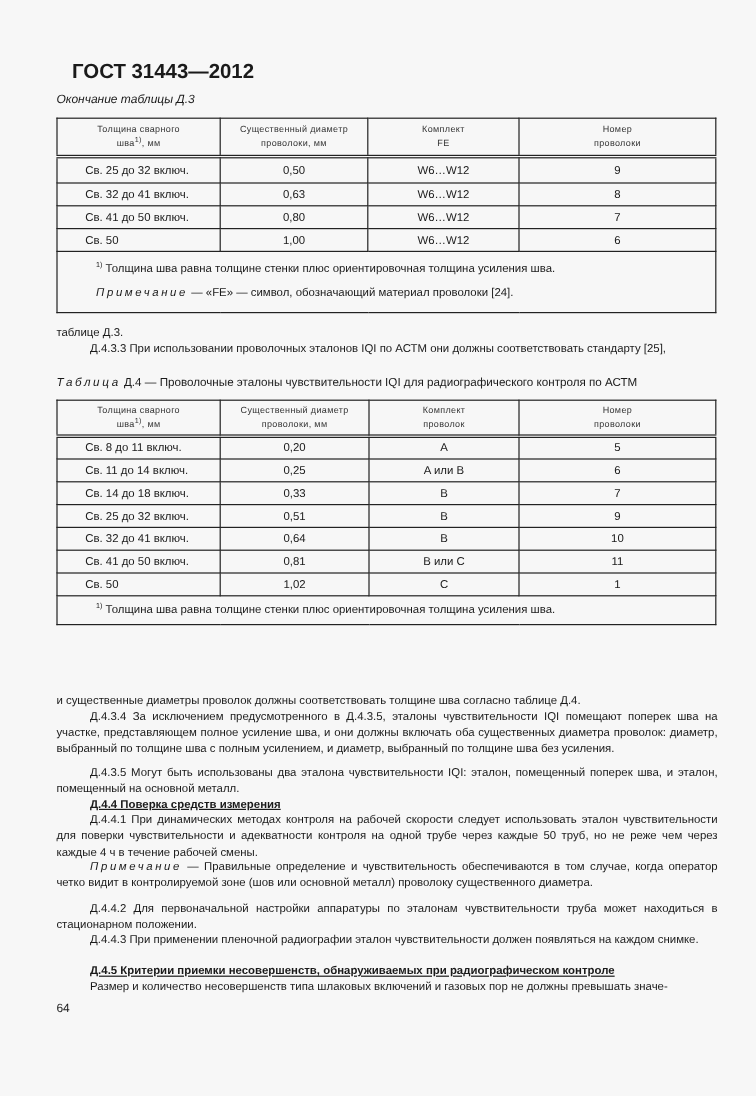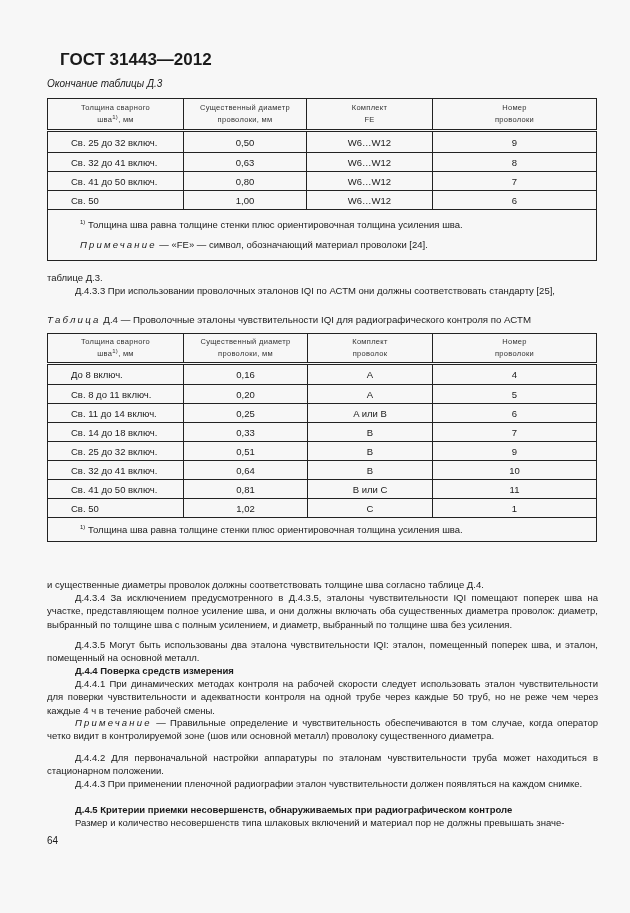--- a/index.html
+++ b/index.html
@@ -12,21 +12,21 @@
   .caption-cont { left:47px; top:78px; font-size:10px; font-style:italic; }
   table.t { position:absolute; border-collapse:collapse; font-size:9.5px; left:47px; width:550px; }
   table.t td, table.t th { border:1px solid #222; text-align:center; padding:0 4px; }
   table.t th { font-weight:normal; font-size:7.5px; color:#333; line-height:12px; letter-spacing:0.3px; }
   table.t thead tr { border-bottom:3px double #222; }
   table.t td.first { text-align:left; padding-left:23px; }
   table.t td.note { text-align:left; padding-left:32px; font-size:9.5px; border-top:1px solid #222; }
   sup { font-size:6px; vertical-align:super; line-height:0; }
   .p { font-size:9.5px; line-height:13.3px; left:47px; width:551px; text-align:justify; }
   .ind { text-indent:28px; }
-  .bold { font-weight:bold; }
+  .bold { font-weight:bold;text-decoration:underline; }
   .spaced { letter-spacing:2.2px;font-style:italic; }
   .tbl-title { left:47px; top:314px; font-size:9.7px; }
   .page-num { left:47px; top:835px; font-size:10px;text-align:center; }
 </style>
 </head>
 <body>
 
 <div class="abs doc-header">ГОСТ 31443—2012</div>
 <div class="abs caption-cont">Окончание таблицы Д.3</div>
 
@@ -81,26 +81,20 @@
 <table class="t" style="top:333px;">
   <thead>
     <tr style="height:30px;">
       <th style="width:127px;"><span>Толщина сварного</span><br><span>шва</span><sup>1)</sup><span>, мм</span></th>
       <th style="width:115px;"><span>Существенный диаметр</span><br><span>проволоки, мм</span></th>
       <th style="width:116px;"><span>Комплект</span><br><span>проволок</span></th>
       <th><span>Номер</span><br><span>проволоки</span></th>
     </tr>
   </thead>
   <tbody>
-    <tr style="height:21px;">
-        <td class="first">До 8 включ.</td>
-        <td>0,16</td>
-        <td>A</td>
-        <td>4</td>
-      </tr>
     <tr style="height:19px;">
         <td class="first">Св. 8 до 11 включ.</td>
         <td>0,20</td>
         <td>A</td>
         <td>5</td>
       </tr>
     <tr style="height:19px;">
         <td class="first">Св. 11 до 14 включ.</td>
         <td>0,25</td>
         <td>A или B</td>
@@ -144,15 +138,15 @@
 
 <div class="abs p" style="top:578px;">и существенные диаметры проволок должны соответствовать толщине шва согласно таблице Д.4.</div>
 <div class="abs p ind" style="top:591px;">Д.4.3.4 За исключением предусмотренного в Д.4.3.5, эталоны чувствительности IQI помещают поперек шва на участке, представляющем полное усиление шва, и они должны включать оба существенных диаметра проволок: диаметр, выбранный по толщине шва с полным усилением, и диаметр, выбранный по толщине шва без усиления.</div>
 <div class="abs p ind" style="top:638px;">Д.4.3.5 Могут быть использованы два эталона чувствительности IQI: эталон, помещенный поперек шва, и эталон, помещенный на основной металл.</div>
 <div class="abs p ind bold" style="top:664px;">Д.4.4 Поверка средств измерения</div>
 <div class="abs p ind" style="top:677px;">Д.4.4.1 При динамических методах контроля на рабочей скорости следует использовать эталон чувствительности для поверки чувствительности и адекватности контроля на одной трубе через каждые 50 труб, но не реже чем через каждые 4 ч в течение рабочей смены.</div>
 <div class="abs p ind" style="top:716px;"><span class="spaced">Примечание</span><span> — Правильные определение и чувствительность обеспечиваются в том случае, когда оператор четко видит в контролируемой зоне (шов или основной металл) проволоку существенного диаметра.</span></div>
 <div class="abs p ind" style="top:751px;">Д.4.4.2 Для первоначальной настройки аппаратуры по эталонам чувствительности труба может находиться в стационарном положении.</div>
 <div class="abs p ind" style="top:777px;">Д.4.4.3 При применении пленочной радиографии эталон чувствительности должен появляться на каждом снимке.</div>
 <div class="abs p ind bold" style="top:803px;">Д.4.5 Критерии приемки несовершенств, обнаруживаемых при радиографическом контроле</div>
-<div class="abs p ind" style="top:816px;">Размер и количество несовершенств типа шлаковых включений и материал пор не должны превышать значе-</div>
+<div class="abs p ind" style="top:816px;">Размер и количество несовершенств типа шлаковых включений и газовых пор не должны превышать значе-</div>
 
 <div class="abs page-num">64</div>
 
 </body></html>

